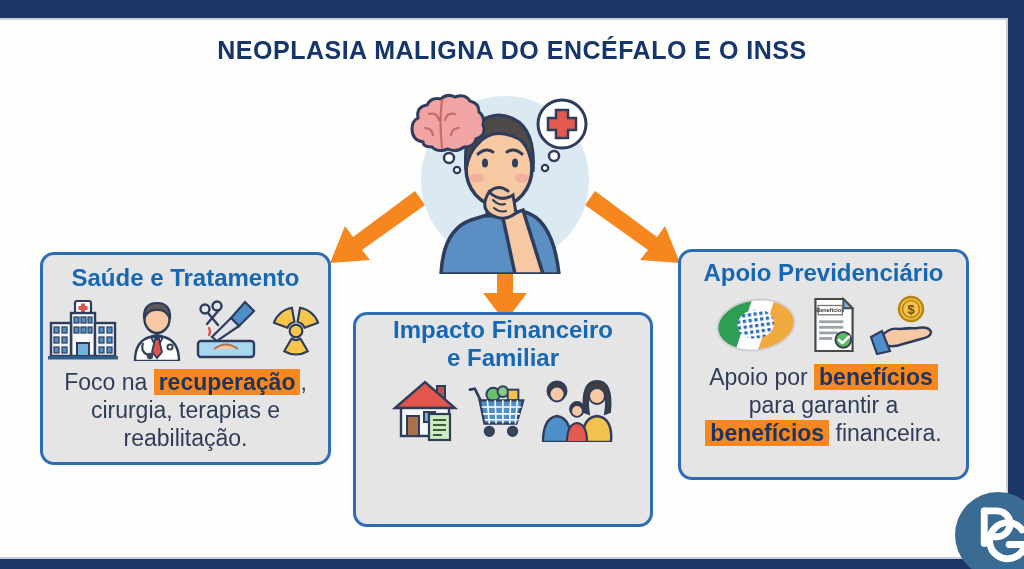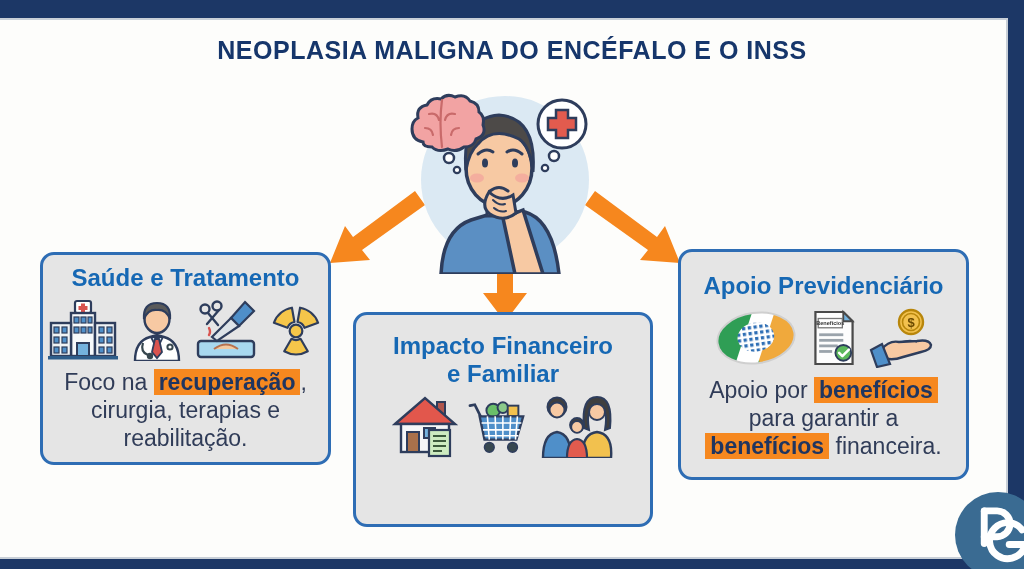--- a/index.html
+++ b/index.html
@@ -16,22 +16,22 @@
     font-size:25px; font-weight:700; letter-spacing:.5px; color:#16366b; }
 
   svg { display:block; }
 
   .arrows { position:absolute; inset:0; z-index:1; pointer-events:none; }
   .center-illo { position:absolute; left:393px; top:88px; width:230px; height:186px; z-index:2; }
 
   .box { position:absolute; background:#e5e5e5; border:3px solid #2e6db4; border-radius:14px;
     display:flex; flex-direction:column; align-items:center; z-index:3; }
   #box-health    { left:40px;  top:252px; width:291px; height:213px; padding-top:9px; }
-  #box-financial { left:353px; top:312px; width:300px; height:215px; padding-top:17px; }
-  #box-inss      { left:678px; top:249px; width:291px; height:231px; padding-top:20px; }
+  #box-financial { left:353px; top:312px; width:300px; height:215px; padding-top:1px; }
+  #box-inss      { left:678px; top:249px; width:291px; height:231px; padding-top:7px; }
 
   .box-title { text-align:center; font-weight:700; color:#1668b4; font-size:24px; line-height:1.15; }
   .icons { display:flex; align-items:center; justify-content:center; gap:9px; margin-top:7px; }
   .box-text { text-align:center; color:#303c58; font-size:23px; line-height:1.22; margin-top:7px; padding:0 8px; }
   .hl { background:#f6881f; color:#1f3560; font-weight:700; padding:0 5px; }
 
   #logo { position:absolute; left:955px; top:492px; width:86px; height:86px; z-index:10; }
 </style>
 </head>
 <body>

